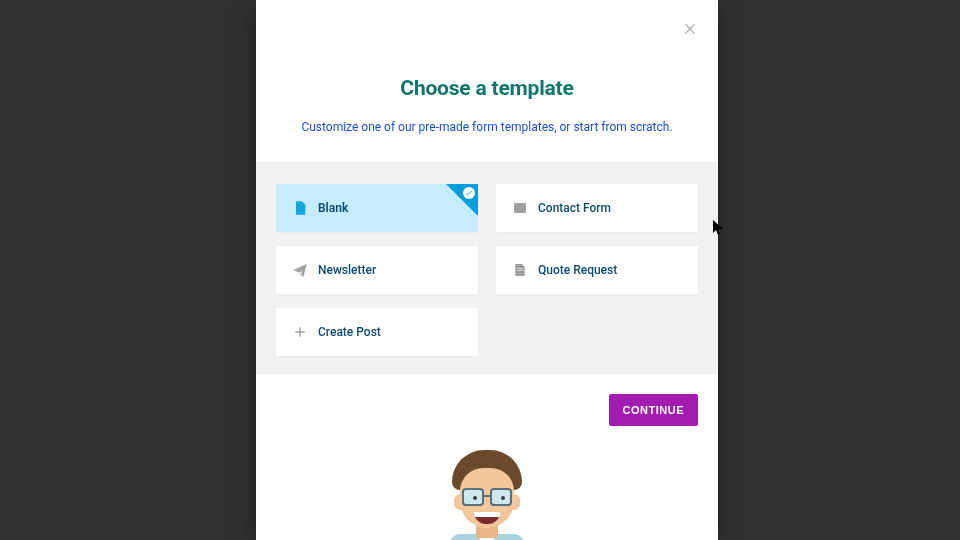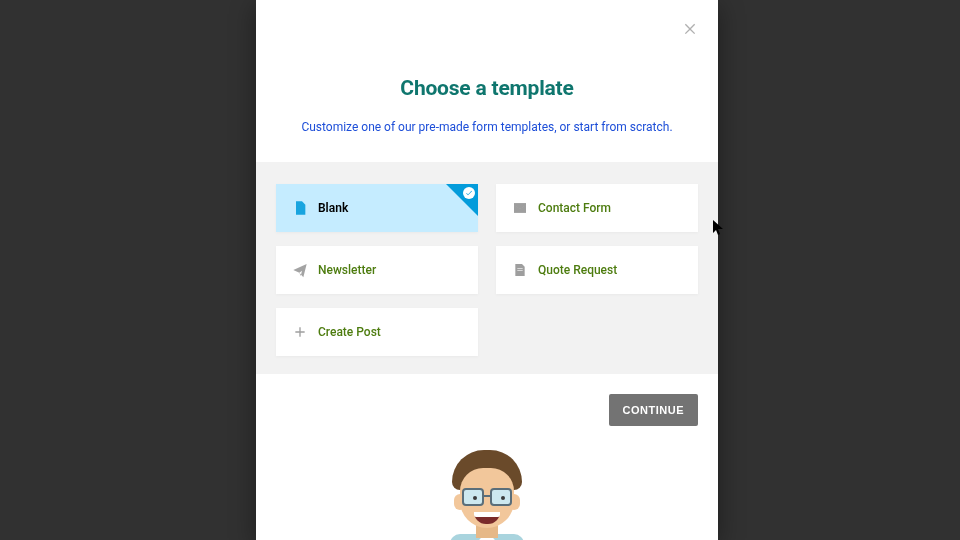--- a/index.html
+++ b/index.html
@@ -75,25 +75,25 @@
       margin-right: 10px;
       color: #9e9e9e;
       display: flex;
       align-items: center;
       justify-content: center;
       flex: 0 0 16px;
     }
     .card-selected .card-icon { color: #049cdb; }
     .card-label {
       font-size: 12px;
-      color: #4d7c0f;
+      color: #0c4a6e;
       font-weight: 500;
     }
     .card-selected .card-label {
-      color: #000000;
+      color: #0c4a6e;
       font-weight: 600;
     }
     .corner {
       position: absolute;
       right: 0;
       top: 0;
       width: 0; height:0;
       border-left: 32px solid transparent;
       border-top: 32px solid #049cdb;
     }
@@ -111,21 +111,21 @@
     }
     .corner-check svg { width: 8px; height:8px; }
     .footer {
       position: absolute;
       left: 0; right: 0;
       padding: 20px;
       display: flex;
       justify-content: flex-end;
     }
     .continue {
-      background: #737373;
+      background: #a21caf;
       color: #fff;
       border: none;
       font-size: 11px;
       letter-spacing: 0.5px;
       padding: 10px 14px;
       cursor: pointer;
       font-weight: 600;
       border-radius: 2px;
     }
     .avatar-area {

